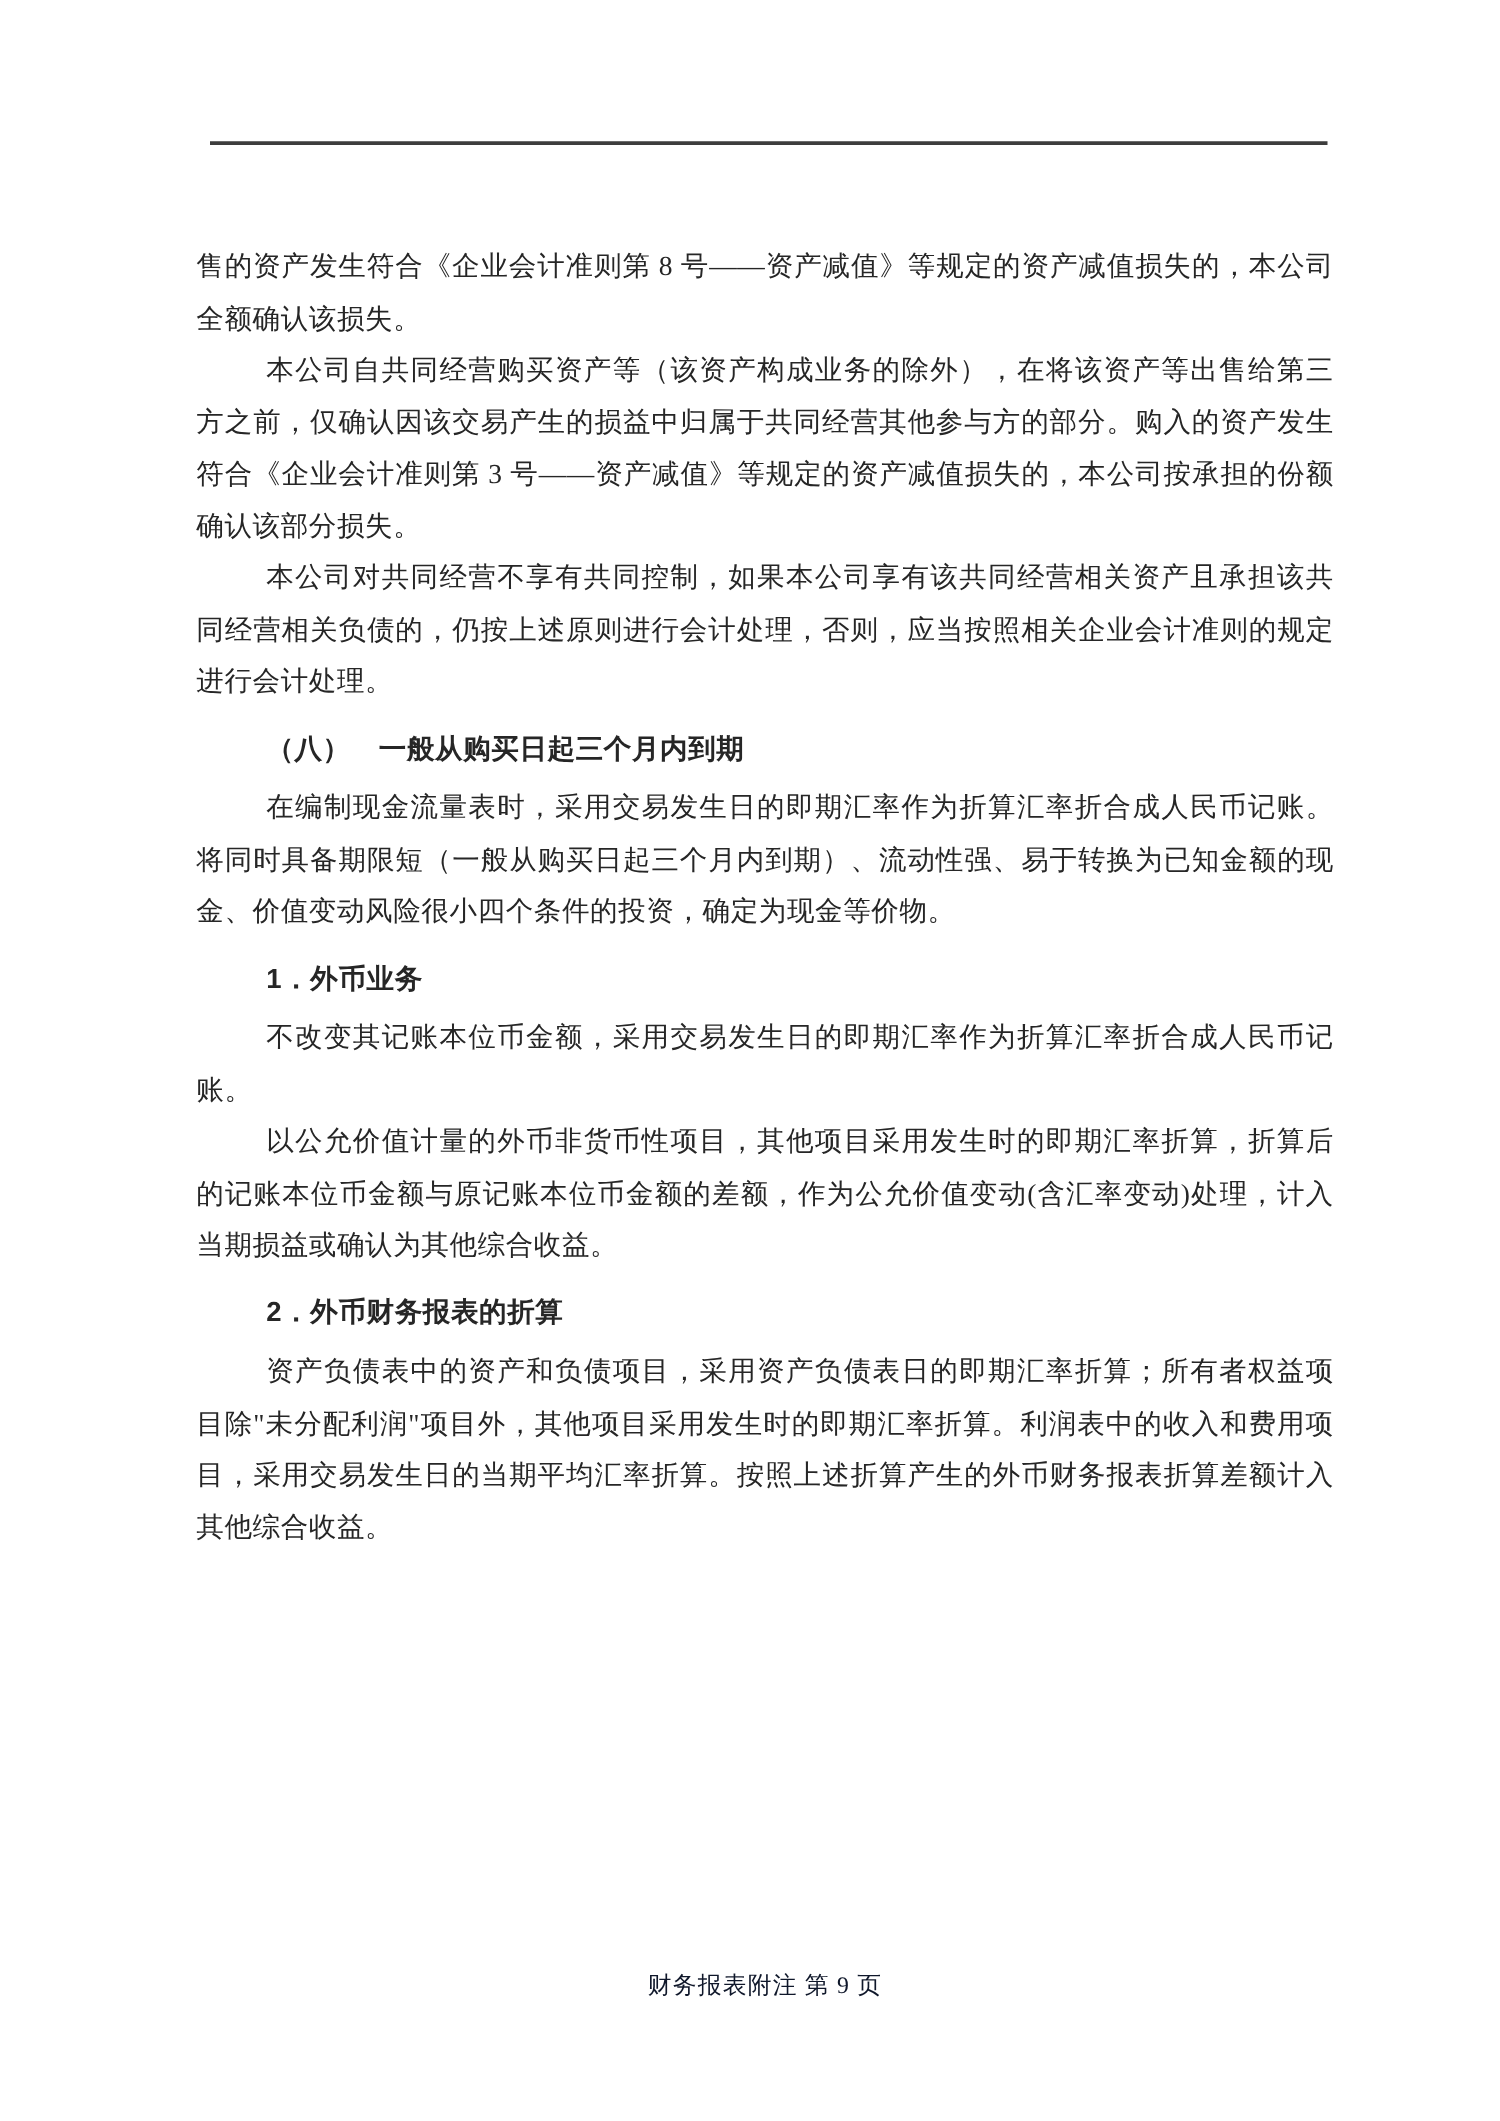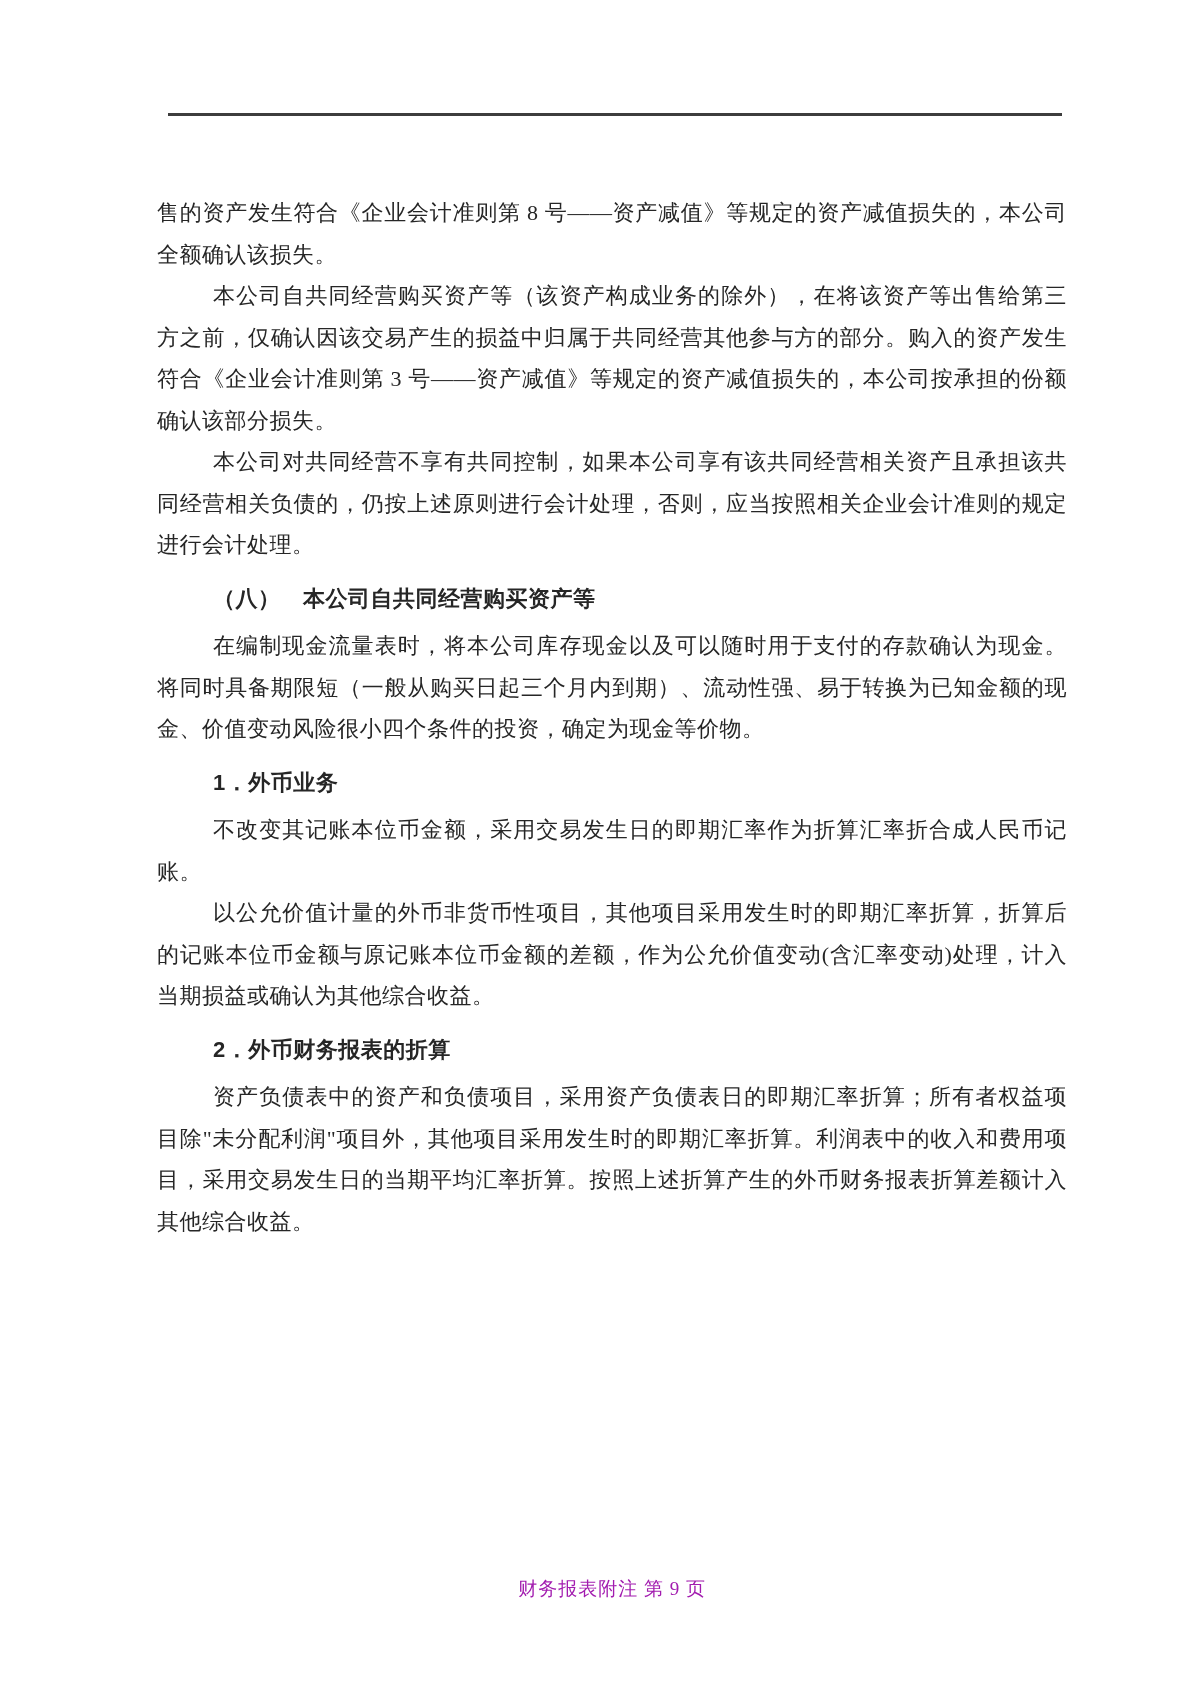--- a/index.html
+++ b/index.html
@@ -51,35 +51,35 @@
     text-align: left;
   }
   .page-footer {
     position: absolute;
     left: 157px;
     top: 1576px;
     width: 910px;
     text-align: center;
     font-size: 19px;
     line-height: 26px;
-    color: #a21caf;
+    color: #0f172a;
     letter-spacing: 1px;
   }
 </style>
 </head>
 <body>
 
 <div class="page">
   <div class="header-rule"></div>
   <div class="content">
       <p class="body">售的资产发生符合《企业会计准则第 8 号——资产减值》等规定的资产减值损失的，本公司全额确认该损失。</p>
       <p class="body indent">本公司自共同经营购买资产等（该资产构成业务的除外），在将该资产等出售给第三方之前，仅确认因该交易产生的损益中归属于共同经营其他参与方的部分。购入的资产发生符合《企业会计准则第 3 号——资产减值》等规定的资产减值损失的，本公司按承担的份额确认该部分损失。</p>
       <p class="body indent">本公司对共同经营不享有共同控制，如果本公司享有该共同经营相关资产且承担该共同经营相关负债的，仍按上述原则进行会计处理，否则，应当按照相关企业会计准则的规定进行会计处理。</p>
-      <p class="heading">（八）　本公司自共同经营购买资产等</p>
-      <p class="body indent">在编制现金流量表时，将本公司库存现金以及可以随时用于支付的存款确认为现金。将同时具备期限短（一般从购买日起三个月内到期）、流动性强、易于转换为已知金额的现金、价值变动风险很小四个条件的投资，确定为现金等价物。</p>
+      <p class="heading">（八）　一般从购买日起三个月内到期</p>
+      <p class="body indent">在编制现金流量表时，采用交易发生日的即期汇率作为折算汇率折合成人民币记账。将同时具备期限短（一般从购买日起三个月内到期）、流动性强、易于转换为已知金额的现金、价值变动风险很小四个条件的投资，确定为现金等价物。</p>
       <p class="subheading">1．外币业务</p>
       <p class="body indent">不改变其记账本位币金额，采用交易发生日的即期汇率作为折算汇率折合成人民币记账。</p>
       <p class="body indent">以公允价值计量的外币非货币性项目，其他项目采用发生时的即期汇率折算，折算后的记账本位币金额与原记账本位币金额的差额，作为公允价值变动(含汇率变动)处理，计入当期损益或确认为其他综合收益。</p>
       <p class="subheading">2．外币财务报表的折算</p>
       <p class="body indent">资产负债表中的资产和负债项目，采用资产负债表日的即期汇率折算；所有者权益项目除"未分配利润"项目外，其他项目采用发生时的即期汇率折算。利润表中的收入和费用项目，采用交易发生日的当期平均汇率折算。按照上述折算产生的外币财务报表折算差额计入其他综合收益。</p>
     </div>
   <div class="page-footer">财务报表附注 第 9 页</div>
 </div>
 
 </body></html>

